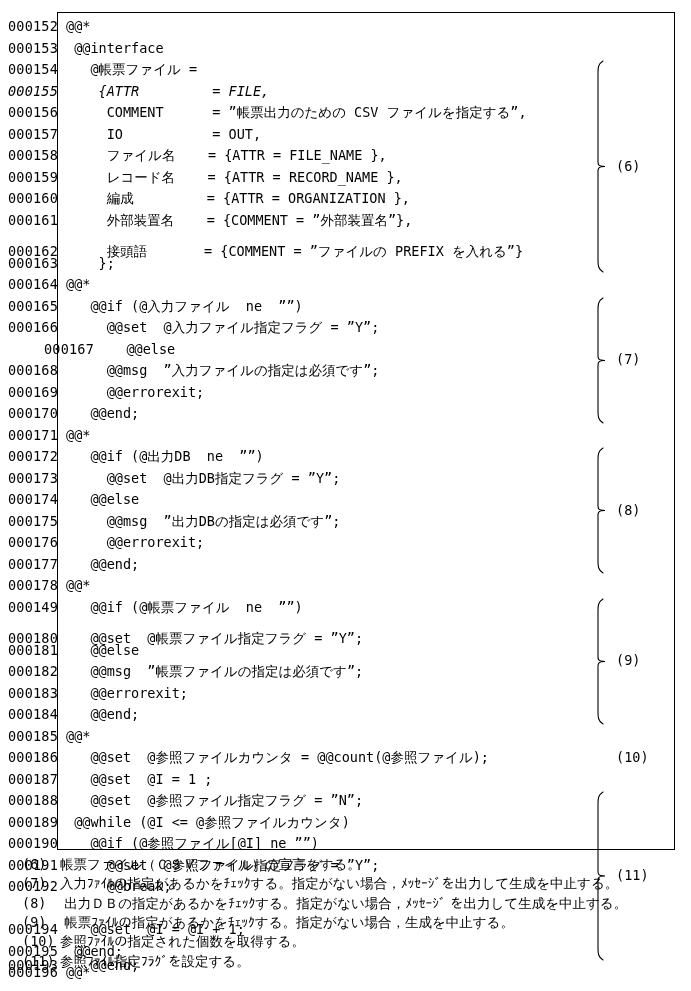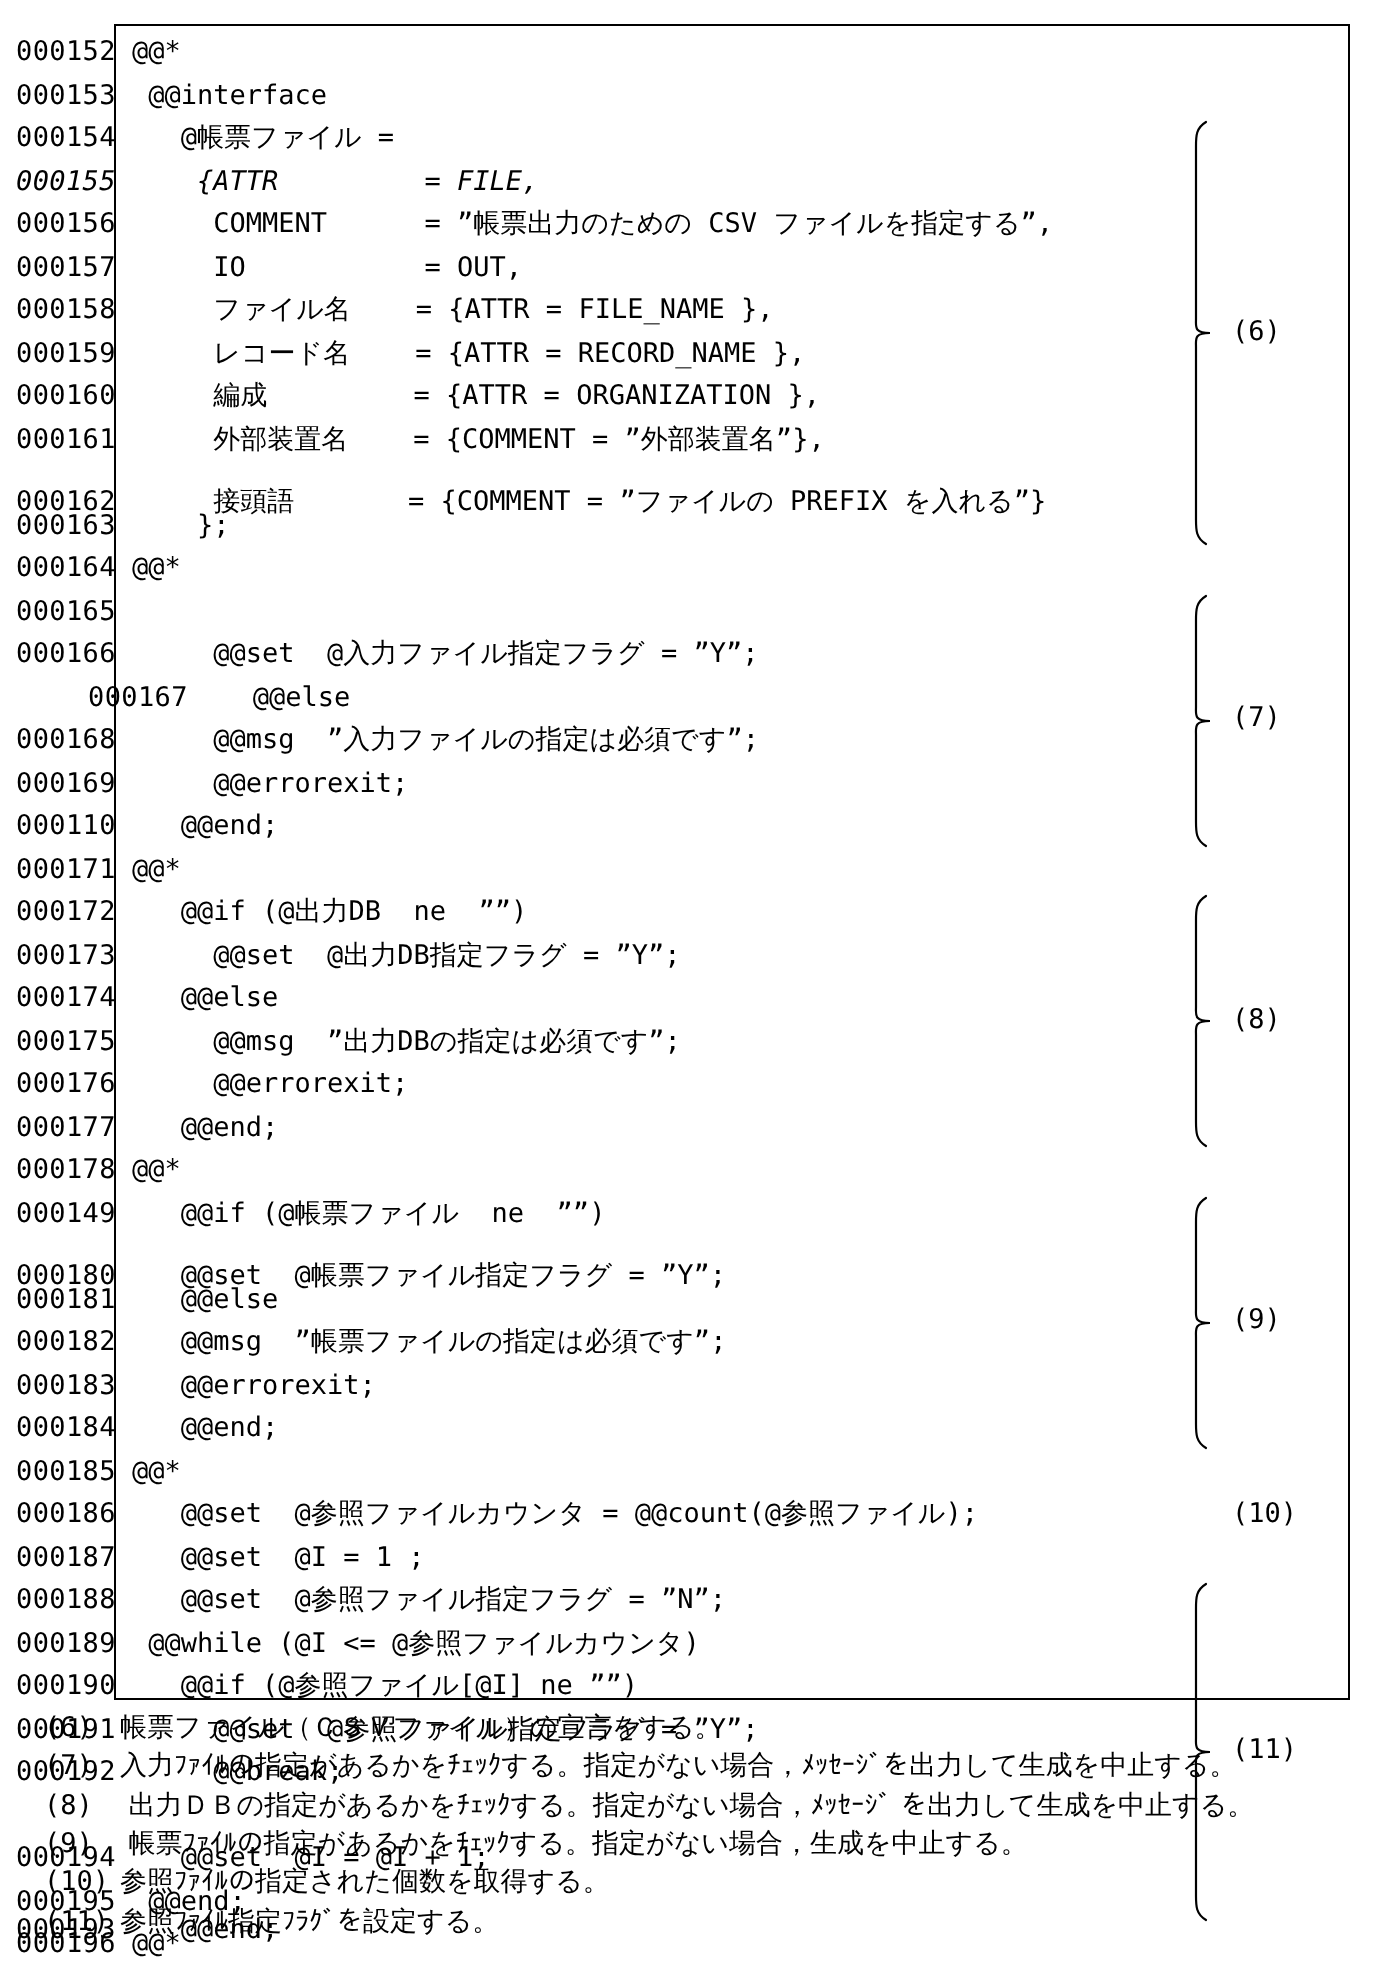--- a/index.html
+++ b/index.html
@@ -134,26 +134,26 @@
       <div class="row" style="top: 68.5px; font-style: italic;"><span class="lineno">000155</span><span class="codetext">    {ATTR         = FILE,</span></div>
       <div class="row" style="top: 90px;"><span class="lineno">000156</span><span class="codetext">     COMMENT      = ”帳票出力のための CSV ファイルを指定する”,</span></div>
       <div class="row" style="top: 111.5px;"><span class="lineno">000157</span><span class="codetext">     IO           = OUT,</span></div>
       <div class="row" style="top: 133px;"><span class="lineno">000158</span><span class="codetext">     ファイル名    = {ATTR = FILE_NAME },</span></div>
       <div class="row" style="top: 154.5px;"><span class="lineno">000159</span><span class="codetext">     レコード名    = {ATTR = RECORD_NAME },</span></div>
       <div class="row" style="top: 176px;"><span class="lineno">000160</span><span class="codetext">     編成         = {ATTR = ORGANIZATION },</span></div>
       <div class="row" style="top: 197.5px;"><span class="lineno">000161</span><span class="codetext">     外部装置名    = {COMMENT = ”外部装置名”},</span></div>
       <div class="row" style="top: 219px; margin-top: 10px;"><span class="lineno">000162</span><span class="codetext">     接頭語       = {COMMENT = ”ファイルの PREFIX を入れる”}</span></div>
       <div class="row" style="top: 240.5px;"><span class="lineno">000163</span><span class="codetext">    };</span></div>
       <div class="row" style="top: 262px;"><span class="lineno">000164</span><span class="codetext">@@*</span></div>
-      <div class="row" style="top: 283.5px;"><span class="lineno">000165</span></div>
+      <div class="row" style="top: 283.5px;"><span class="lineno">000165</span><span class="codetext">   @@if (@入力ファイル  ne  ””)</span></div>
       <div class="row" style="top: 305px;"><span class="lineno">000166</span><span class="codetext">     @@set  @入力ファイル指定フラグ = ”Y”;</span></div>
       <div class="row" style="top: 326.5px; margin-left: 36px;"><span class="lineno">000167</span><span class="codetext">   @@else</span></div>
       <div class="row" style="top: 348px;"><span class="lineno">000168</span><span class="codetext">     @@msg  ”入力ファイルの指定は必須です”;</span></div>
       <div class="row" style="top: 369.5px;"><span class="lineno">000169</span><span class="codetext">     @@errorexit;</span></div>
-      <div class="row" style="top: 391px;"><span class="lineno">000110</span><span class="codetext">   @@end;</span></div>
+      <div class="row" style="top: 391px;"><span class="lineno">000170</span><span class="codetext">   @@end;</span></div>
       <div class="row" style="top: 412.5px;"><span class="lineno">000171</span><span class="codetext">@@*</span></div>
       <div class="row" style="top: 434px;"><span class="lineno">000172</span><span class="codetext">   @@if (@出力DB  ne  ””)</span></div>
       <div class="row" style="top: 455.5px;"><span class="lineno">000173</span><span class="codetext">     @@set  @出力DB指定フラグ = ”Y”;</span></div>
       <div class="row" style="top: 477px;"><span class="lineno">000174</span><span class="codetext">   @@else</span></div>
       <div class="row" style="top: 498.5px;"><span class="lineno">000175</span><span class="codetext">     @@msg  ”出力DBの指定は必須です”;</span></div>
       <div class="row" style="top: 520px;"><span class="lineno">000176</span><span class="codetext">     @@errorexit;</span></div>
       <div class="row" style="top: 541.5px;"><span class="lineno">000177</span><span class="codetext">   @@end;</span></div>
       <div class="row" style="top: 563px;"><span class="lineno">000178</span><span class="codetext">@@*</span></div>
       <div class="row" style="top: 584.5px;"><span class="lineno">000149</span><span class="codetext">   @@if (@帳票ファイル  ne  ””)</span></div>
       <div class="row" style="top: 606px; margin-top: 10px;"><span class="lineno">000180</span><span class="codetext">   @@set  @帳票ファイル指定フラグ = ”Y”;</span></div>

